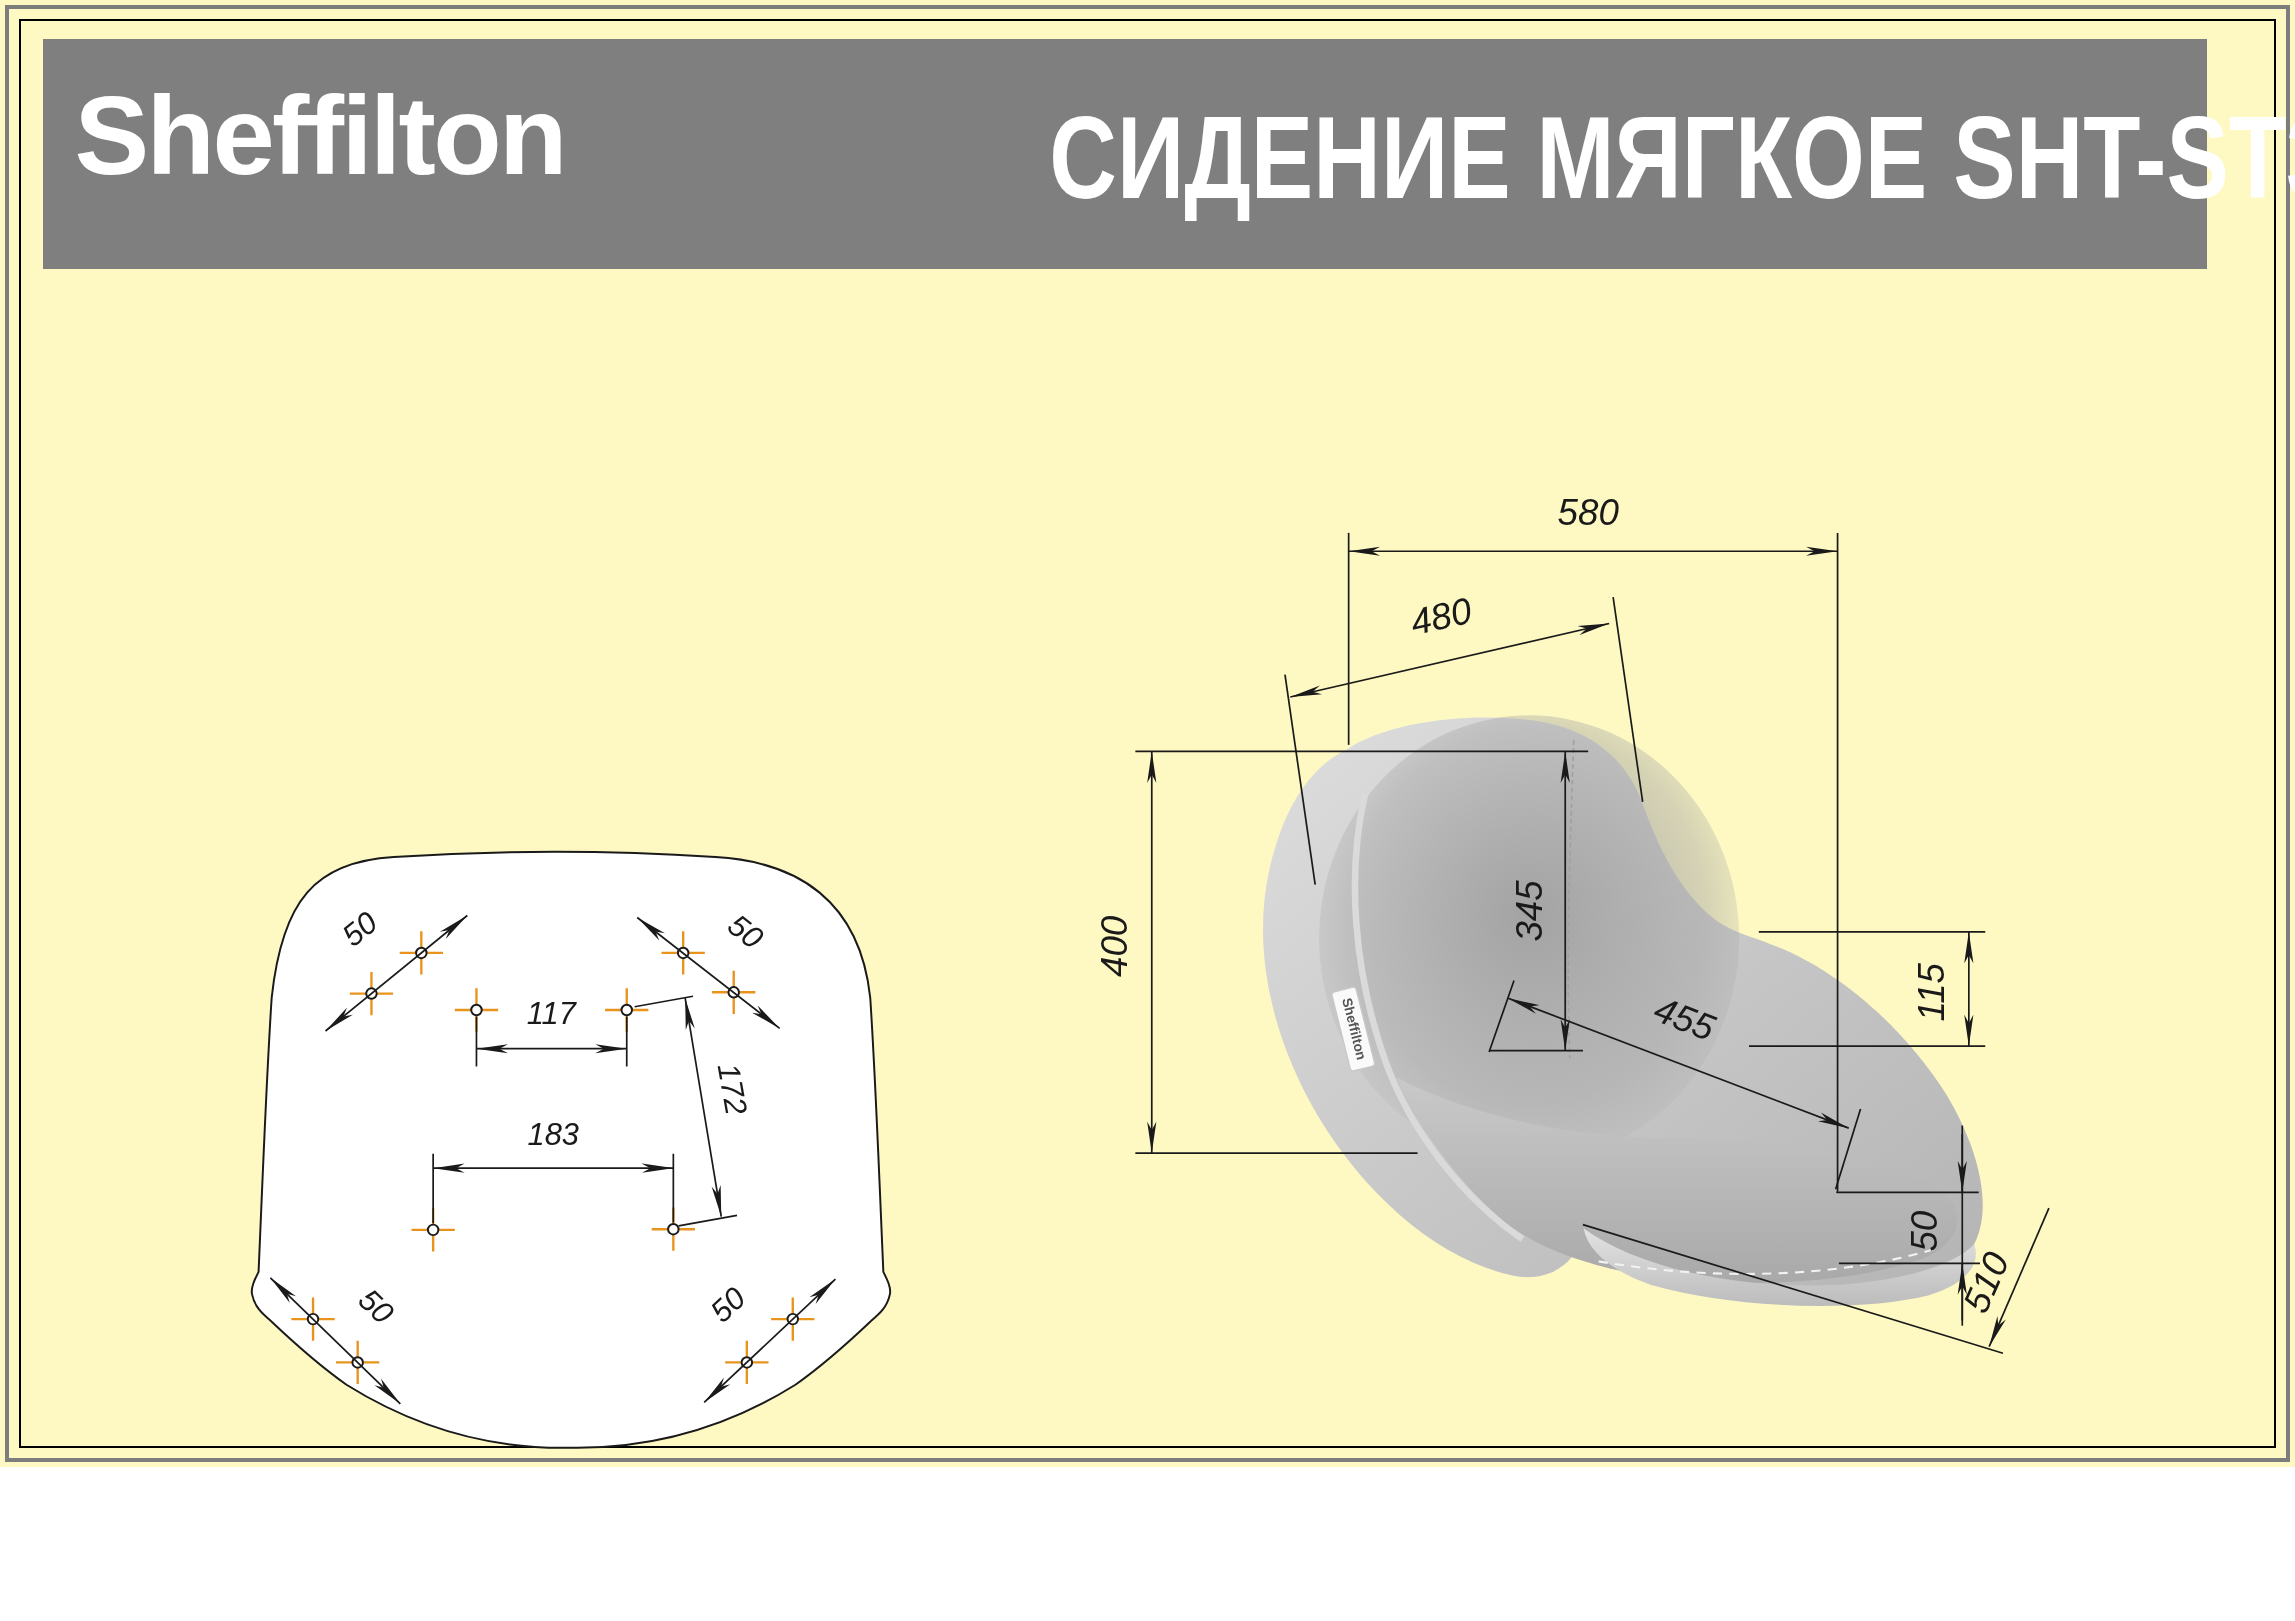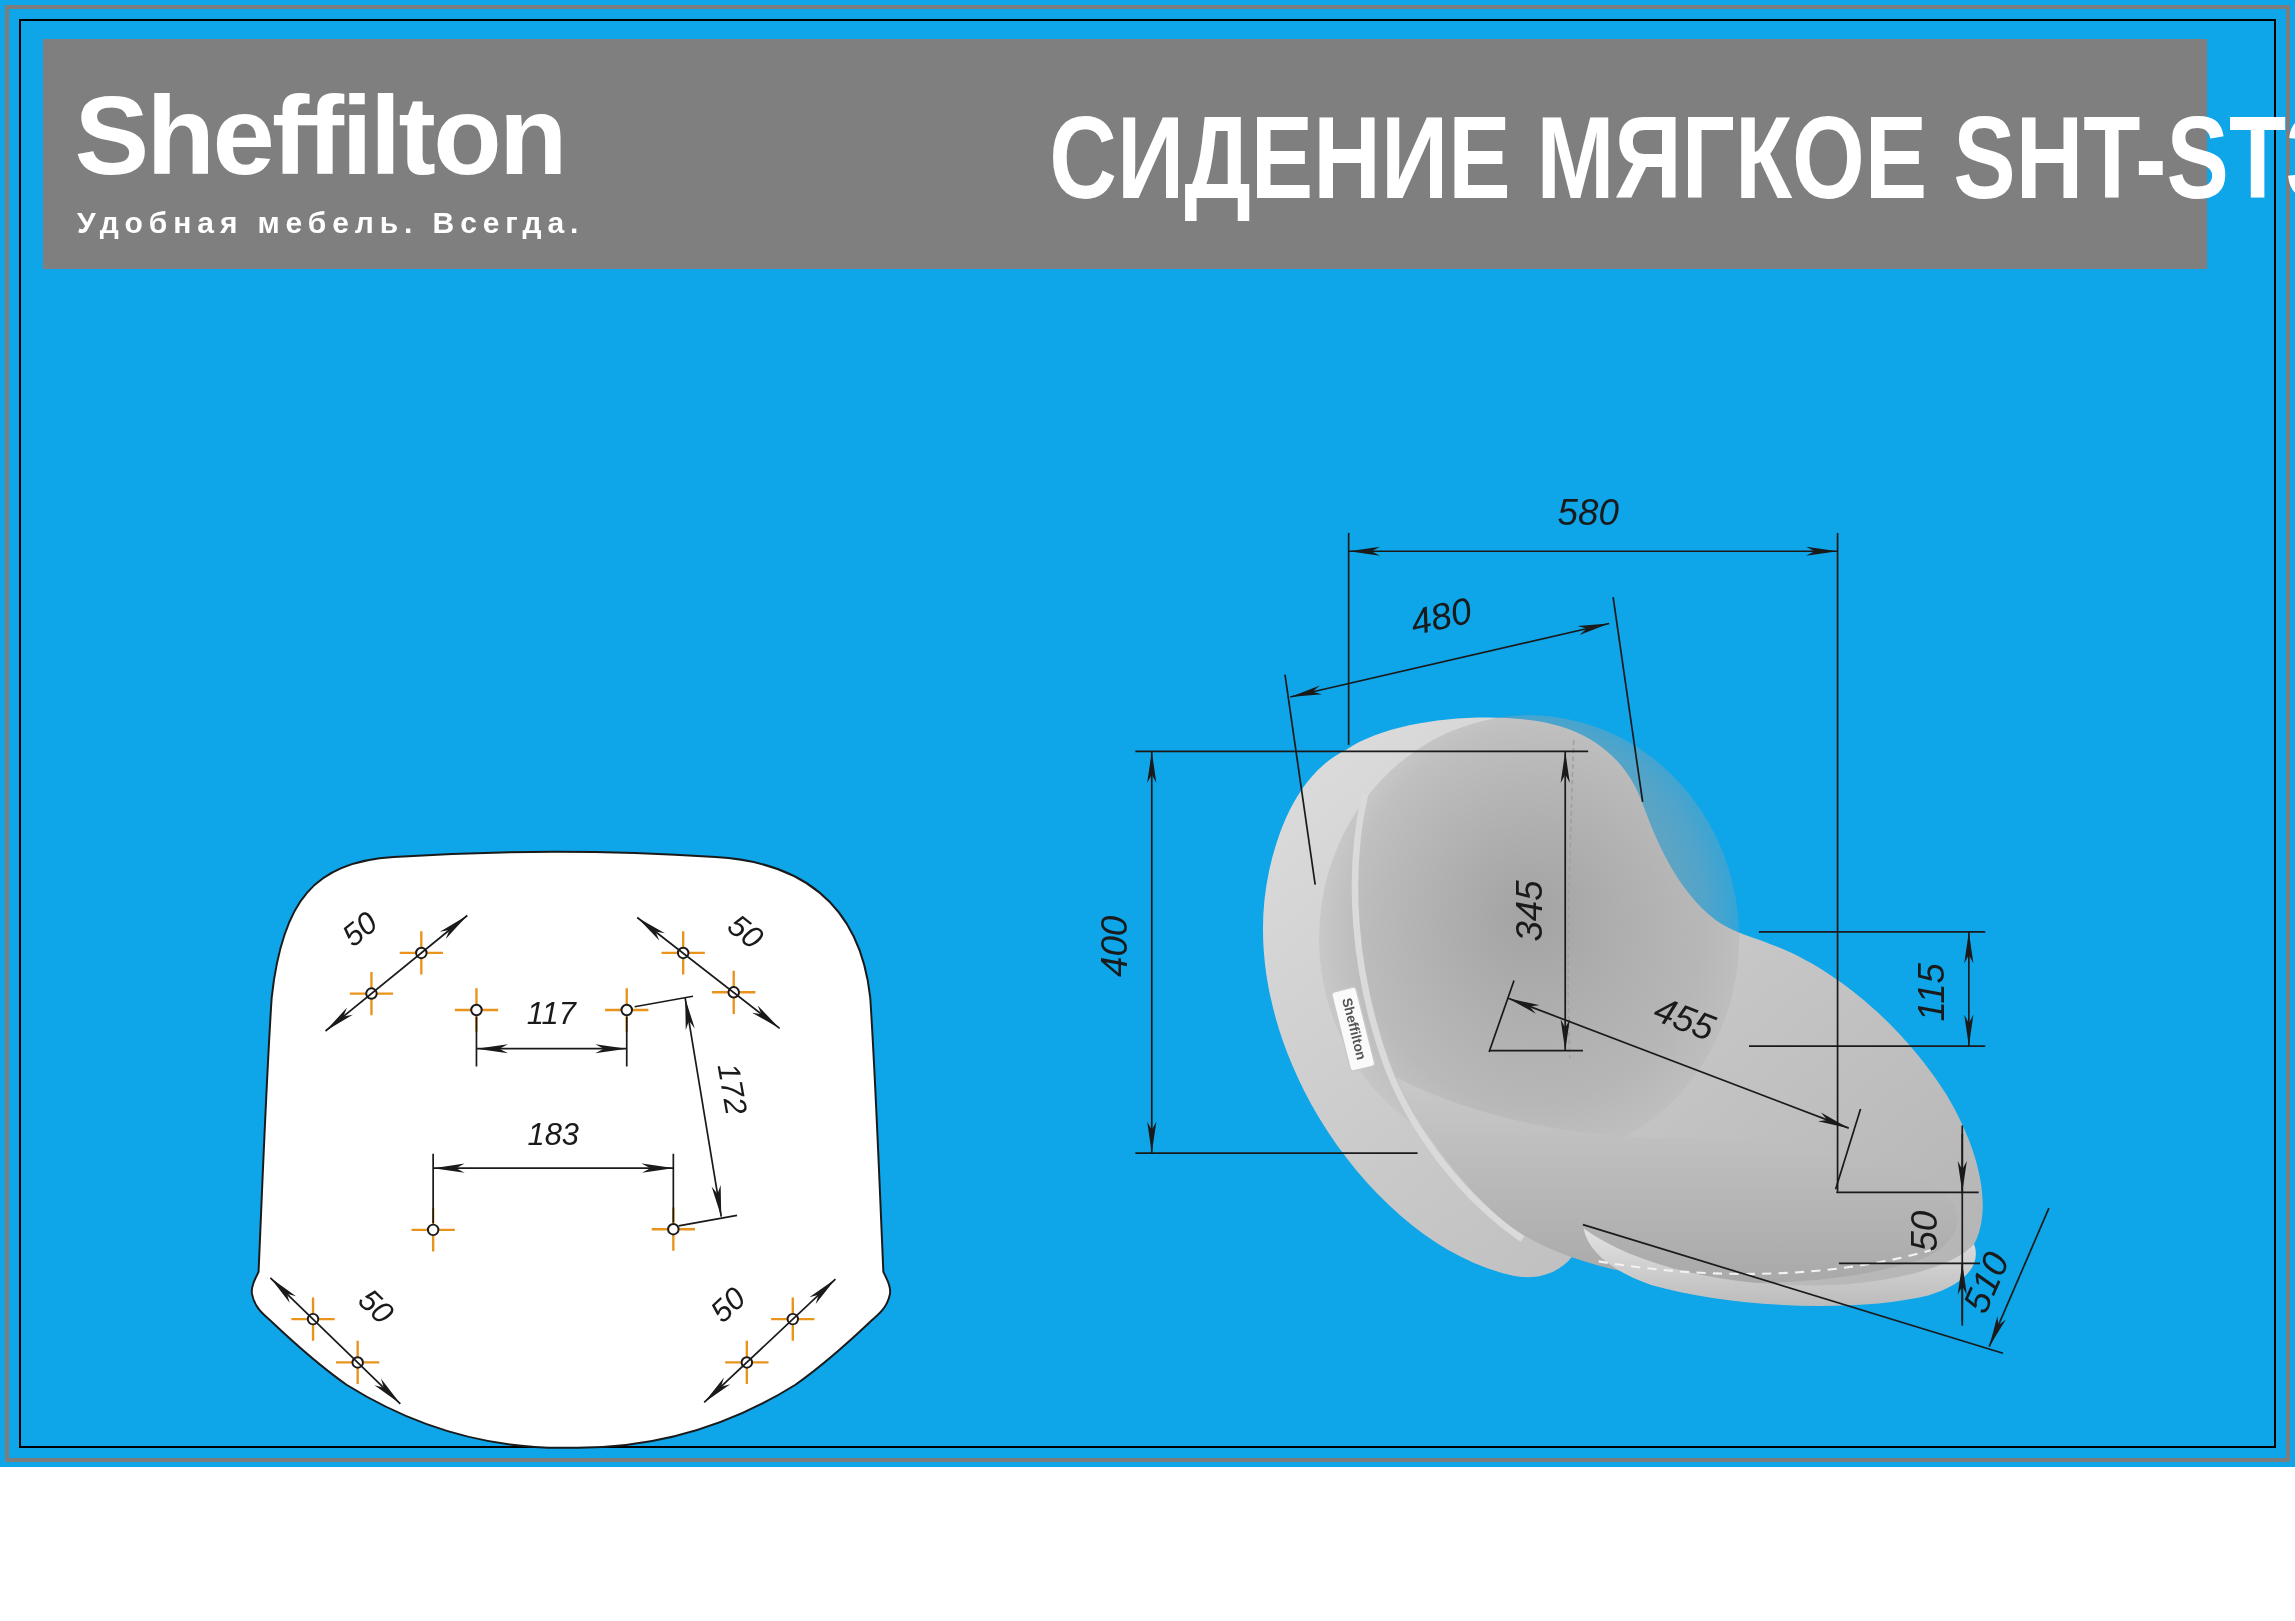--- a/index.html
+++ b/index.html
@@ -1,16 +1,16 @@
 <!DOCTYPE html>
 <html style="font-size:10.5px"><head>
 <meta charset="utf-8">
 <style>
   html,body{margin:0;padding:0;background:#fff;}
-  .page{position:relative;width:2295px;height:1467px;background:#0ea5e9;overflow:hidden;
+  .page{position:relative;width:2295px;height:1467px;background:#fef9c3;overflow:hidden;
         font-family:"Liberation Sans", sans-serif;}
   .outer-frame{position:absolute;left:5.3px;top:5.3px;right:5.3px;bottom:5.3px;border:4.6px solid #7d7d7d;}
   .inner-frame{position:absolute;left:19px;top:19px;right:19px;bottom:19px;border:2px solid #000;}
   .header-band{position:absolute;left:43px;top:39px;width:2164px;height:230px;background:#7f7f7f;}
   .brand{position:absolute;left:31.5px;top:41px;color:#fff;font-weight:bold;font-size:112px;
          letter-spacing:-2.6px;line-height:1;}
   .tagline{position:absolute;left:34px;top:169px;color:#fff;font-weight:bold;font-size:30px;
            letter-spacing:5.9px;line-height:1;}
   .doc-title{position:absolute;left:873px;top:60px;width:1333px;color:#fff;font-weight:bold;
              font-size:117px;line-height:1;text-align:center;transform:scaleX(0.8);
@@ -30,21 +30,20 @@
 </head>
 <body>
 
 <div class="page">
 
   <div class="outer-frame"></div>
   <div class="inner-frame"></div>
 
   <div class="header-band">
     <div class="brand">Sheffilton</div>
-    <div class="tagline">Удобная мебель. Всегда.</div>
     <div class="doc-title">СИДЕНИЕ МЯГКОЕ SHT-ST39</div>
   </div>
 
   <svg width="2295" height="1621" viewBox="0 0 3497 2470">
     <defs>
       <marker id="arr" viewBox="0 0 48 16" refX="48" refY="8" markerWidth="48" markerHeight="16" markerUnits="userSpaceOnUse" orient="auto-start-reverse">
         <path d="M48,8 L0,1 L13,8 L0,15 Z" fill="#1a1a1a"></path>
       </marker>
       <linearGradient id="shellG" x1="0" y1="0" x2="1" y2="1">
         <stop offset="0" stop-color="#dedede"></stop>

